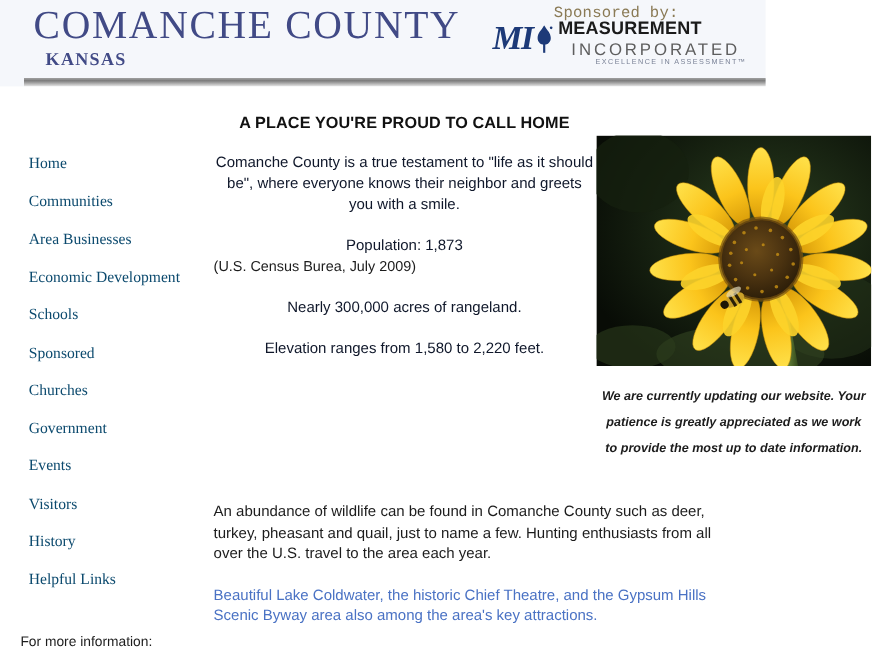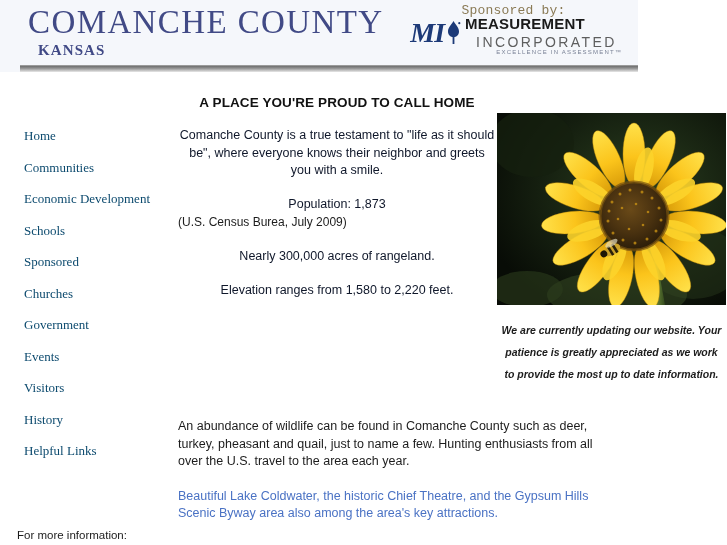--- a/index.html
+++ b/index.html
@@ -274,20 +274,21 @@
 
     <div id="sponsor-tagline">EXCELLENCE IN ASSESSMENT™</div>
   </div>
 
   <div id="header-divider"></div>
 </div>
 
 <nav id="sidebar">
   <a class="nav-item" href="#">Home</a>
   <a class="nav-item" href="#">Communities</a>
+  <a class="nav-item" href="#">Area Businesses</a>
   <a class="nav-item" href="#">Economic Development</a>
   <a class="nav-item" href="#">Schools</a>
   <a class="nav-item" href="#">Sponsored</a>
   <a class="nav-item" href="#">Churches</a>
   <a class="nav-item" href="#">Government</a>
   <a class="nav-item" href="#">Events</a>
   <a class="nav-item" href="#">Visitors</a>
   <a class="nav-item" href="#">History</a>
   <a class="nav-item" href="#">Helpful Links</a>
 </nav>

